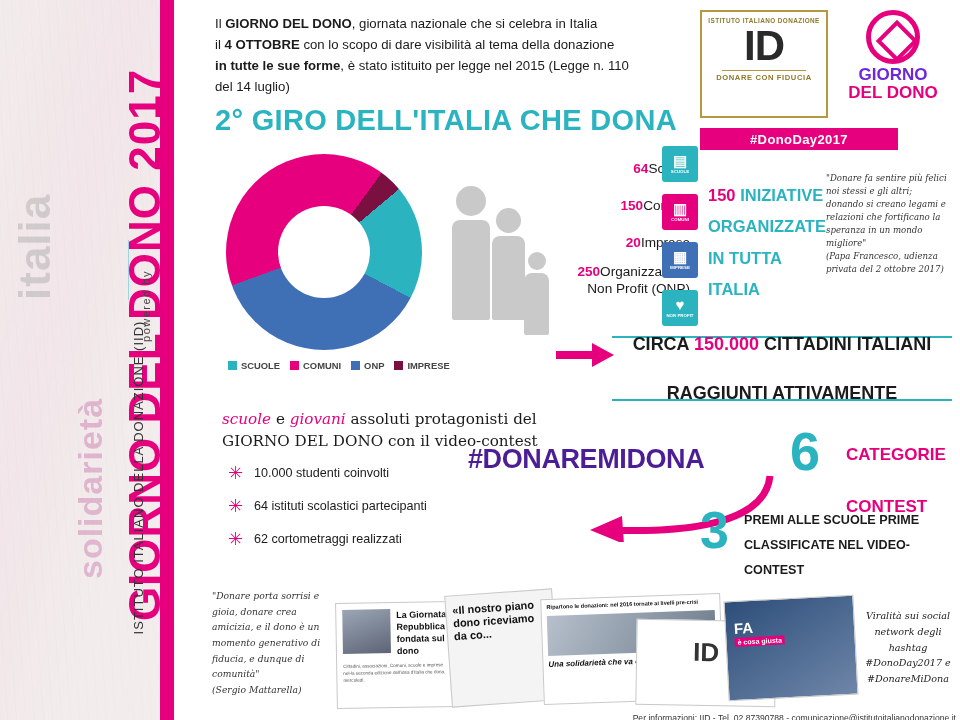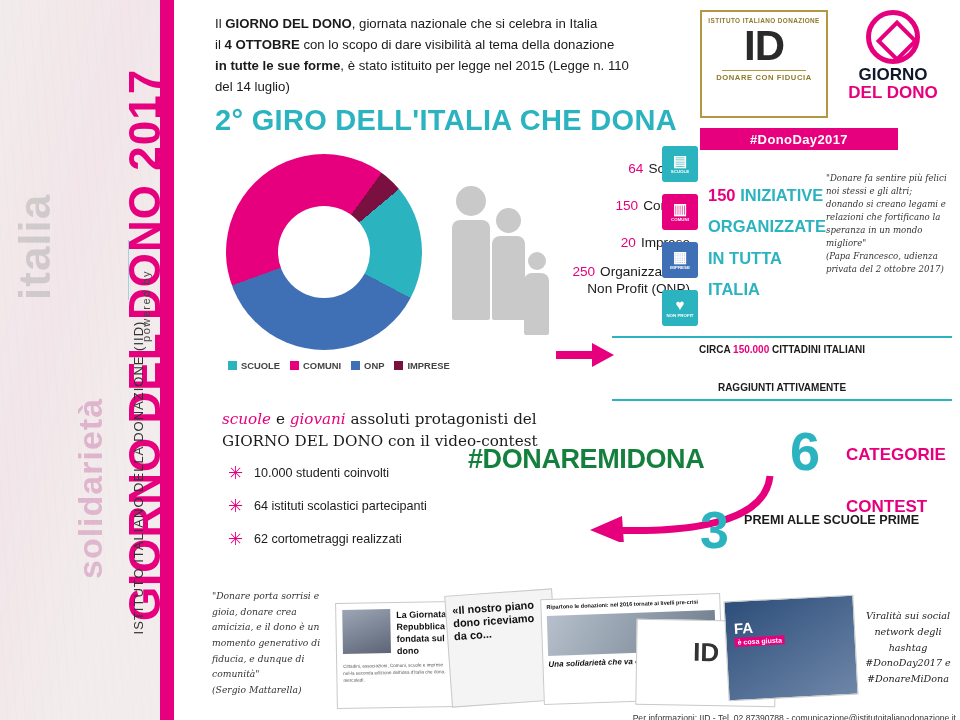--- a/index.html
+++ b/index.html
@@ -112,21 +112,21 @@
   }
   .logo-gdd .rose {
     width: 54px; height: 54px; margin: 0 auto 2px;
     border: 5px solid #e6007e; border-radius: 50%;
     position: relative;
   }
   .logo-gdd .rose::before {
     content: ""; position: absolute; left: 11px; top: 11px; width: 22px; height: 22px;
     border: 4px solid #e6007e; transform: rotate(45deg);
   }
-  .logo-gdd .l1 { font-size: 17px; font-weight: bold; color: #0f172a; line-height: 17px; }
+  .logo-gdd .l1 { font-size: 17px; font-weight: bold; color: #6d28d9; line-height: 17px; }
   .logo-gdd .l2 { font-size: 17px; font-weight: bold; color: #e6007e; line-height: 19px; }
 
   .hashtag-bar {
     position: absolute; left: 700px; top: 128px; width: 198px; height: 22px;
     background: #e6007e; color: #fff; font-size: 13px; font-weight: bold;
     display: flex; align-items: center; justify-content: center; letter-spacing: 0.4px;
   }
 
   
   .section-title {
@@ -165,21 +165,21 @@
   .person { position: absolute; background: #c9c9c9; }
   .p-head { border-radius: 50%; }
   .p-body { border-radius: 8px 8px 2px 2px; }
 
   
   .counts { position: absolute; left: 500px; top: 150px; width: 190px; }
   .count-row {
     height: 37px; display: flex; align-items: center; justify-content: flex-end;
     font-size: 13.6px; color: #1b1b1b;
   }
-  .count-row .num { color: #e6007e; font-weight: normal; margin-right: 5px; }
+  .count-row .num { color: #e6007e; font-weight: bold; }
   .count-row.two-line { height: 46px; text-align: right; display: block; padding-top: 3px; line-height: 1.25; }
 
   .badges { position: absolute; left: 662px; top: 146px; width: 40px; }
   .badge {
     width: 36px; height: 36px; background: #2bb3c0; color: #fff;
     margin-bottom: 12px; border-radius: 3px;
     display: flex; flex-direction: column; align-items: center; justify-content: center;
     font-size: 4.4px; font-weight: bold; text-align: center; line-height: 1.15;
   }
   .badge .gl { font-size: 15px; line-height: 15px; margin-bottom: 1px; }
@@ -202,41 +202,41 @@
   }
 
   
   .arrow-pink {
     position: absolute; left: 556px; top: 340px; width: 60px; height: 30px;
   }
   .circa {
     position: absolute; left: 612px; top: 336px; width: 340px; height: 65px;
     border-top: 2px solid #2bb3c0; border-bottom: 2px solid #2bb3c0;
     display: flex; flex-direction: column; align-items: center; justify-content: center;
-    font-size: 10px; font-weight: bold; color: #1b1b1b; text-align: center; line-height: 1.35; gap: 24px;
+    font-size: 18px; font-weight: bold; color: #1b1b1b; text-align: center; line-height: 1.35; gap: 24px;
   }
   .circa .hl { color: #e6007e; }
 
   
   .scuole-sub {
     position: absolute; left: 222px; top: 408px; width: 330px;
     font-family: "DejaVu Serif", serif;
     font-size: 15.2px; color: #1b1b1b; line-height: 1.45;
   }
   .scuole-sub .pk { color: #e6007e; font-style: italic; }
 
   
   .bullets { position: absolute; left: 228px; top: 456px; width: 300px; }
   .bullet { display: flex; align-items: center; height: 33px; font-size: 12.6px; color: #1b1b1b; }
   .bullet .star { color: #e6007e; font-size: 18px; width: 26px; }
 
   
   .donaremidona {
     position: absolute; left: 468px; top: 444px;
-    font-size: 27px; font-weight: bold; color: #15803d; letter-spacing: -0.4px;
+    font-size: 27px; font-weight: bold; color: #4c1d95; letter-spacing: -0.4px;
   }
   .swoosh { position: absolute; left: 560px; top: 472px; width: 220px; height: 70px; }
 
   
   .six { position: absolute; left: 790px; top: 424px; font-size: 54px; font-weight: bold; color: #2bb3c0; line-height: 54px; }
   .cat-lines { position: absolute; left: 846px; top: 424px; width: 115px; }
   .cat-lines .l1 { font-size: 17px; font-weight: bold; color: #e6007e; line-height: 26px; margin-top: 18px; }
   .cat-lines .l2 { font-size: 17px; font-weight: bold; color: #e6007e; line-height: 26px; margin-top: 26px; }
 
   .three { position: absolute; left: 700px; top: 504px; font-size: 52px; font-weight: bold; color: #2bb3c0; line-height: 52px; }
@@ -461,20 +461,21 @@
 
   <div class="six">6</div>
   <div class="cat-lines">
     <div class="l1">CATEGORIE</div>
     <div class="l2">CONTEST</div>
   </div>
 
   <div class="three">3</div>
   <div class="three-lines">
     <div>PREMI ALLE SCUOLE PRIME</div>
+    <div>CLASSIFICATE NEL VIDEO-CONTEST</div>
   </div>
 
 
   <div class="matt-quote">
     <div>"Donare porta sorrisi e gioia, donare crea amicizia, e il dono è un momento generativo di fiducia, e dunque di comunità"</div>
     <div>(Sergio Mattarella)</div>
   </div>
 
   <div class="clips">
     <div class="clip c1">

